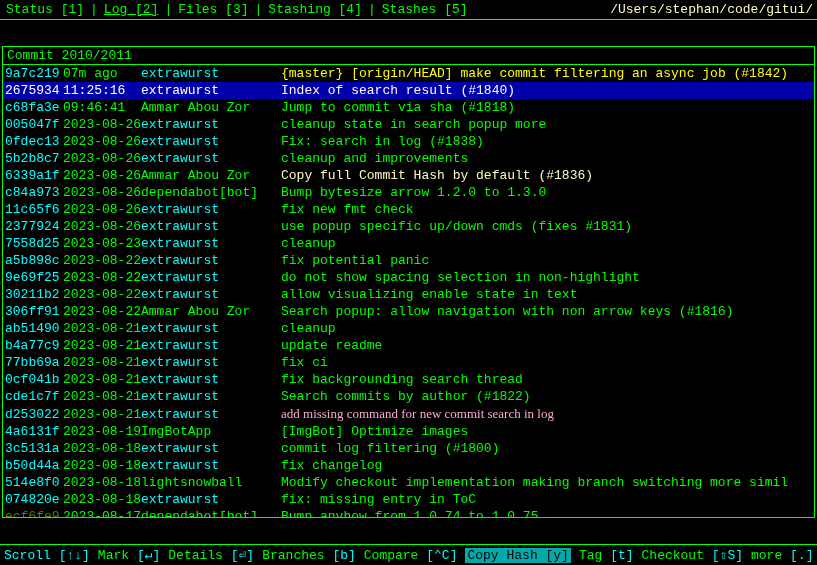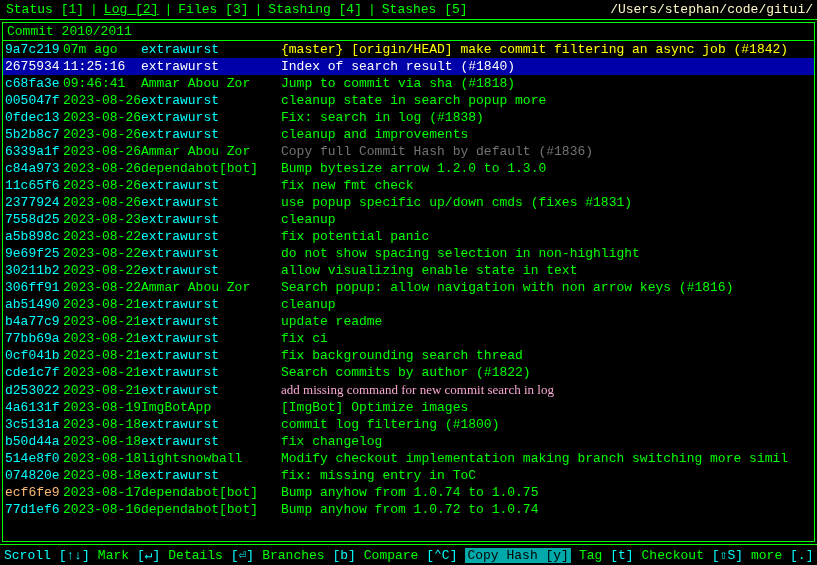--- a/index.html
+++ b/index.html
@@ -11,20 +11,21 @@
       width: 817px;
       height: 565px;
       overflow: hidden;
     }
 
     #app {
       width: 817px;
       height: 565px;
       display: flex;
       flex-direction: column;
+      gap: 24px;
     }
 
     
     #top-nav {
       background: #000;
       color: #00ff00;
       padding: 2px 4px;
       border-bottom: 1px solid #00ff00;
       white-space: nowrap;
       display: flex;
@@ -218,21 +219,21 @@
         <div class="commit-row">
           <span class="hash" style="color: rgb(0, 255, 255);">5b2b8c7</span>
           <span class="time">2023-08-26</span>
           <span class="author" style="color: rgb(0, 255, 255);">extrawurst</span>
           <span class="message" style="color: rgb(0, 255, 0);">cleanup and improvements</span>
         </div>
         <div class="commit-row">
           <span class="hash" style="color: rgb(0, 255, 255);">6339a1f</span>
           <span class="time">2023-08-26</span>
           <span class="author" style="color: rgb(0, 255, 0);">Ammar Abou Zor</span>
-          <span class="message" style="color: #737373;">Copy full Commit Hash by default (#1836)</span>
+          <span class="message" style="color: #fef9c3;">Copy full Commit Hash by default (#1836)</span>
         </div>
         <div class="commit-row">
           <span class="hash" style="color: rgb(0, 255, 255);">c84a973</span>
           <span class="time">2023-08-26</span>
           <span class="author" style="color: rgb(0, 255, 0);">dependabot[bot]</span>
           <span class="message" style="color: rgb(0, 255, 0);">Bump bytesize arrow 1.2.0 to 1.3.0</span>
         </div>
         <div class="commit-row">
           <span class="hash" style="color: rgb(0, 255, 255);">11c65f6</span>
           <span class="time">2023-08-26</span>
@@ -335,21 +336,21 @@
           <span class="author" style="color: rgb(0, 255, 0);">lightsnowball</span>
           <span class="message" style="color: rgb(0, 255, 0);">Modify checkout implementation making branch switching more simil</span>
         </div>
         <div class="commit-row">
           <span class="hash" style="color: rgb(0, 255, 255);">074820e</span>
           <span class="time">2023-08-18</span>
           <span class="author" style="color: rgb(0, 255, 255);">extrawurst</span>
           <span class="message" style="color: rgb(0, 255, 0);">fix: missing entry in ToC</span>
         </div>
         <div class="commit-row">
-          <span class="hash" style="color: #fdba74;">ecf6fe9</span>
+          <span class="hash" style="color: #4d7c0f;">ecf6fe9</span>
           <span class="time">2023-08-17</span>
           <span class="author" style="color: rgb(0, 255, 0);">dependabot[bot]</span>
           <span class="message" style="color: rgb(0, 255, 0);">Bump anyhow from 1.0.74 to 1.0.75</span>
         </div>
         <div class="commit-row">
           <span class="hash" style="color: rgb(0, 255, 255);">77d1ef6</span>
           <span class="time">2023-08-16</span>
           <span class="author" style="color: rgb(0, 255, 0);">dependabot[bot]</span>
           <span class="message" style="color: rgb(0, 255, 0);">Bump anyhow from 1.0.72 to 1.0.74</span>
         </div>

